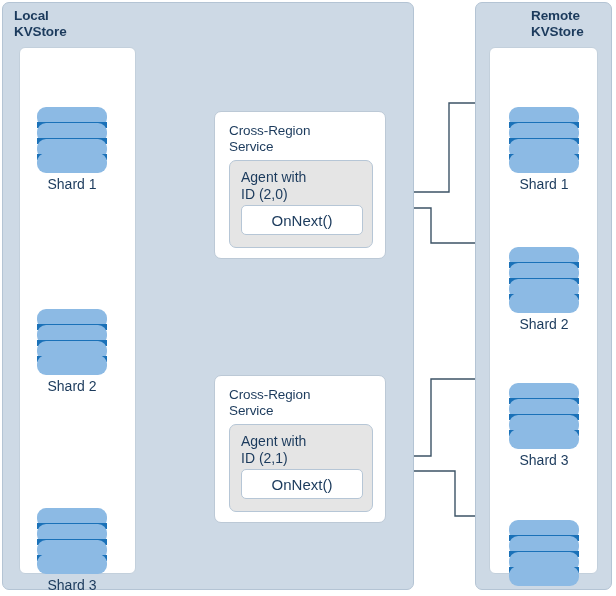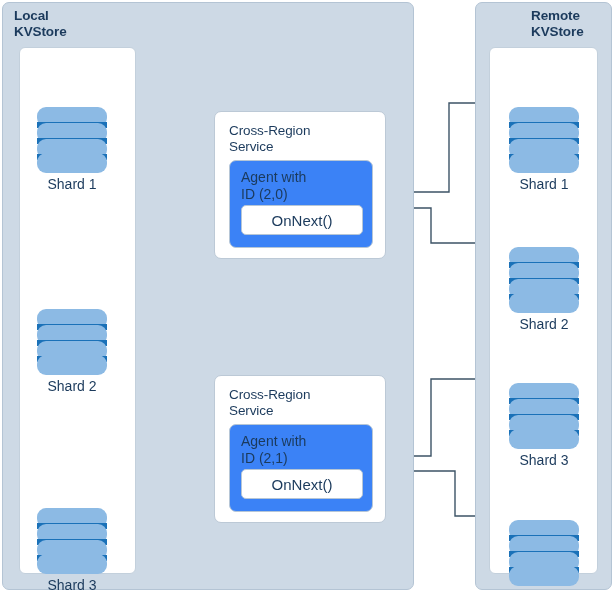--- a/index.html
+++ b/index.html
@@ -92,21 +92,21 @@
     color: #1b3a5c;
     font-weight: normal;
     font-size: 13.5px;
     line-height: 15.5px;
     white-space: pre-line;
     letter-spacing: -0.1px;
   }
   .agent {
     position: absolute;
     left: 14px;
-    background: #3b82f6;
+    background: #e5e5e5;
     border: 1px solid #b6c6d6;
     border-radius: 7px;
     box-sizing: border-box;
   }
   .agent-title {
     position: absolute;
     left: 11px;
     top: 8px;
     color: #1b3a5c;
     font-size: 14px;

